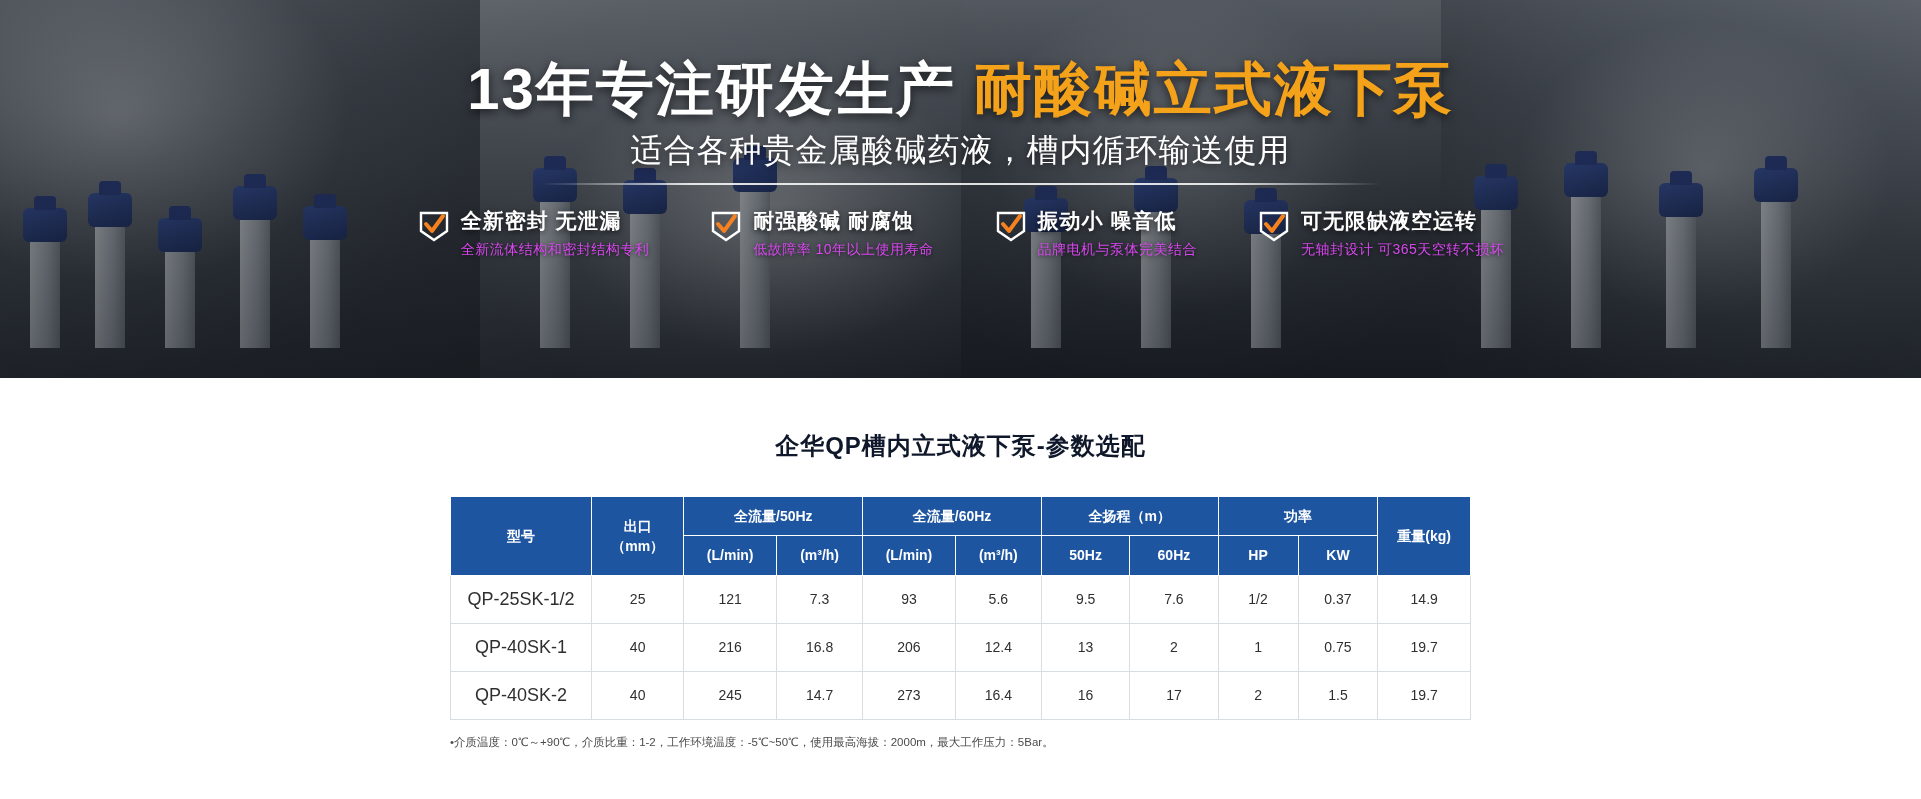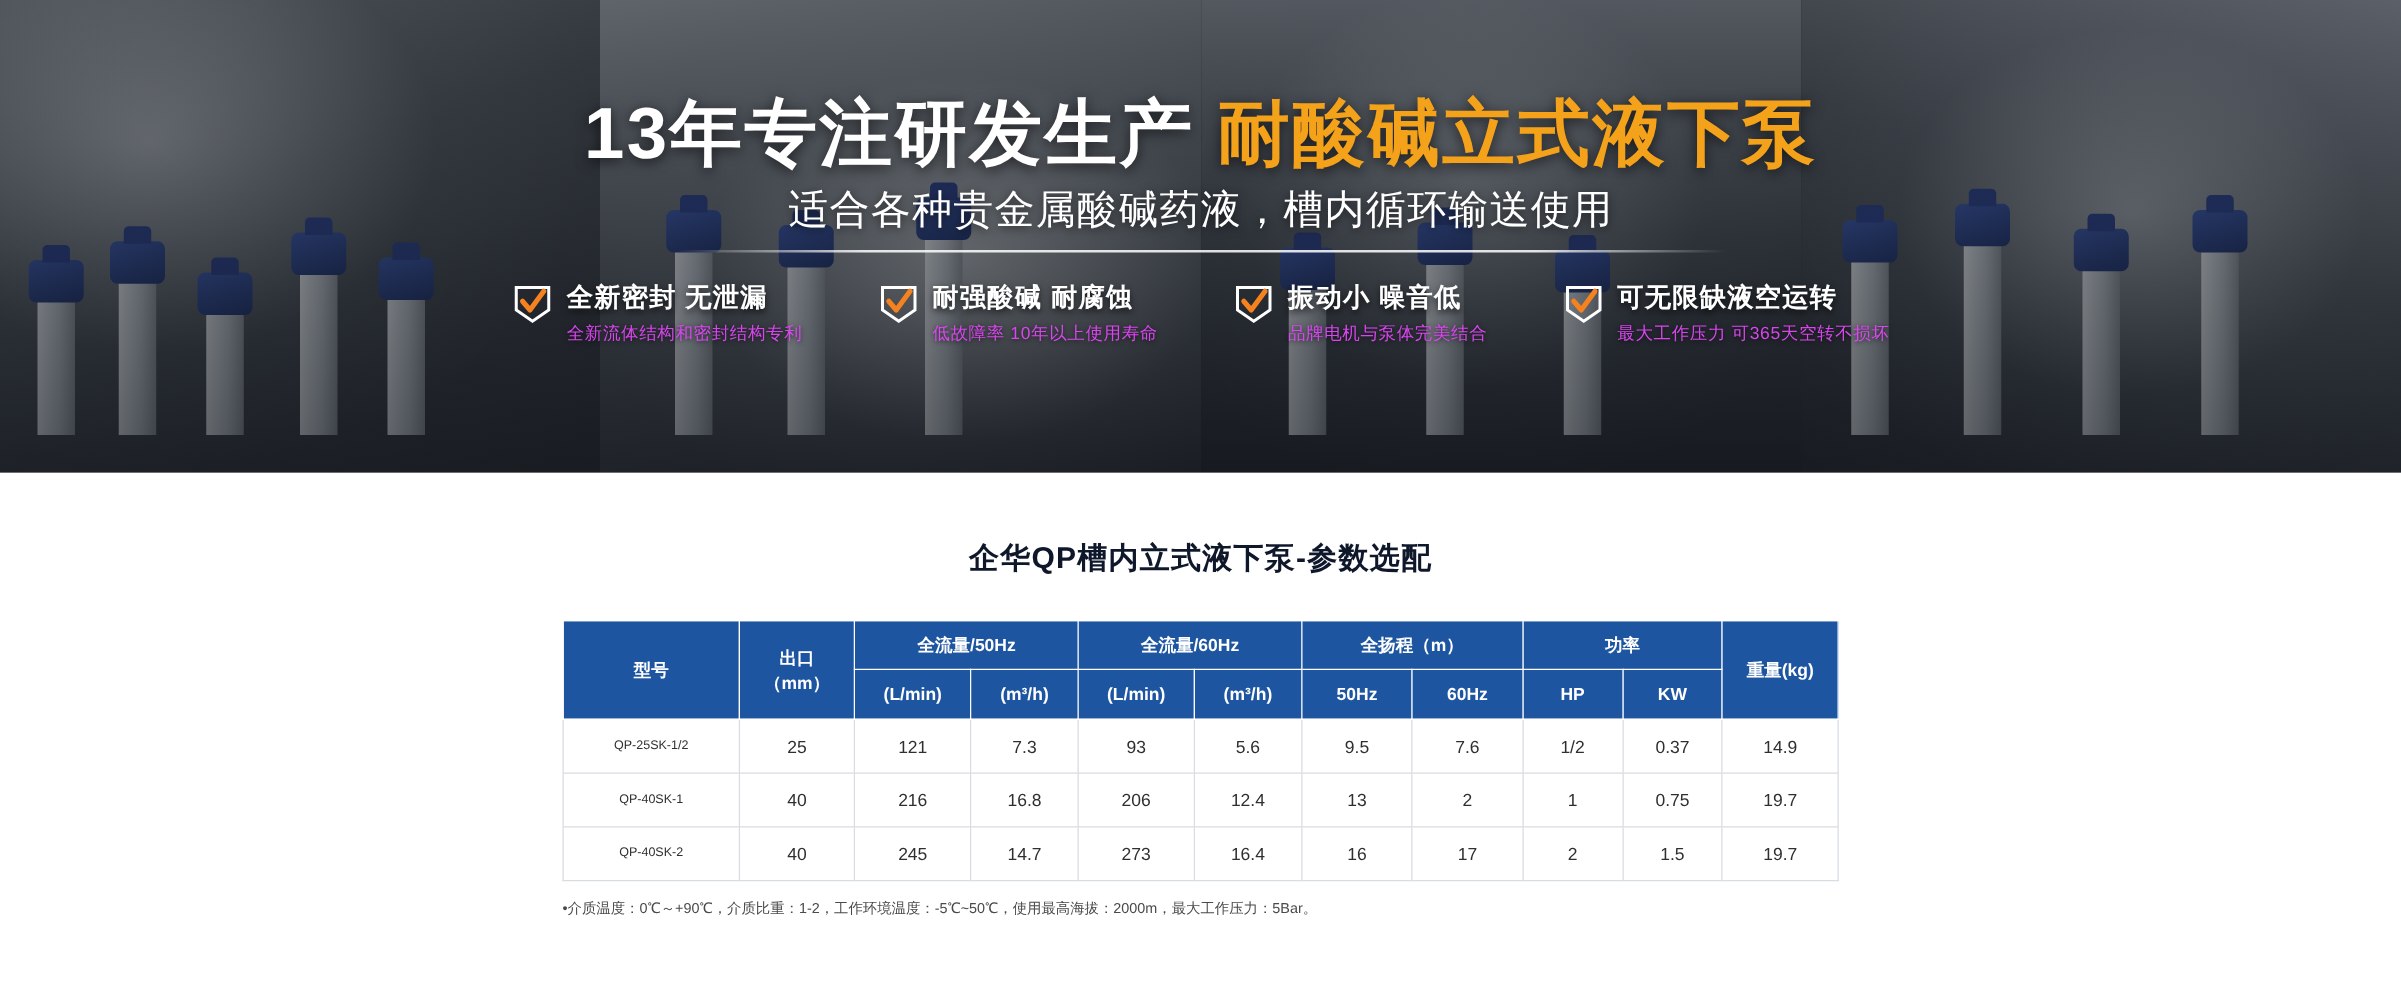--- a/index.html
+++ b/index.html
@@ -87,21 +87,21 @@
   }
 
   .hero-inner {
     position: absolute;
     inset: 0;
     display: flex;
     flex-direction: column;
     align-items: center;
   }
   .hero-title {
-    margin-top: 68px;
+    margin-top: 51px;
     font-size: 58px;
     font-weight: bold;
     letter-spacing: 2px;
     color: #ffffff;
     text-shadow: 0 3px 10px rgba(0,0,0,0.65);
     white-space: nowrap;
   }
   .hero-title .accent { color: #f5a21b; }
   .hero-sub {
     font-size: 32px;
@@ -191,21 +191,21 @@
     border: 1px solid #ffffff;
     padding: 9px 2px;
     line-height: 1.45;
   }
   table.spec td {
     border: 1px solid #d8dde2;
     padding: 13px 2px;
     text-align: center;
     background: #ffffff;
   }
-  table.spec td.model { font-size: 10px; }
+  table.spec td.model { font-size: 18px; }
 
   .notes {
     width: 1021px;
     margin-top: 12px;
     font-size: 11.5px;
     color: #4a4a4a;
     line-height: 1.9;
     text-align: left;
   }
   .notes div { white-space: nowrap; }
@@ -344,21 +344,21 @@
 
       <div class="feature">
         <div class="feature-mark">
           <svg width="34" height="34" viewBox="0 0 34 34">
             <path d="M4 4 H30 V22 L17 31 L4 22 Z" fill="none" stroke="#ffffff" stroke-width="2.4"></path>
             <path d="M9 15 L15 22 L26 7" fill="none" stroke="#f5821f" stroke-width="4" stroke-linecap="round" stroke-linejoin="round"></path>
           </svg>
         </div>
         <div class="feature-texts">
           <div class="feature-title">可无限缺液空运转</div>
-          <div class="feature-desc">最大工作压力 可365天空转不损坏</div>
+          <div class="feature-desc">无轴封设计 可365天空转不损坏</div>
         </div>
       </div>
 
     </div>
   </div>
 </div>
 
 <div class="main">
   <div class="section-title">企华QP槽内立式液下泵-参数选配</div>
 

